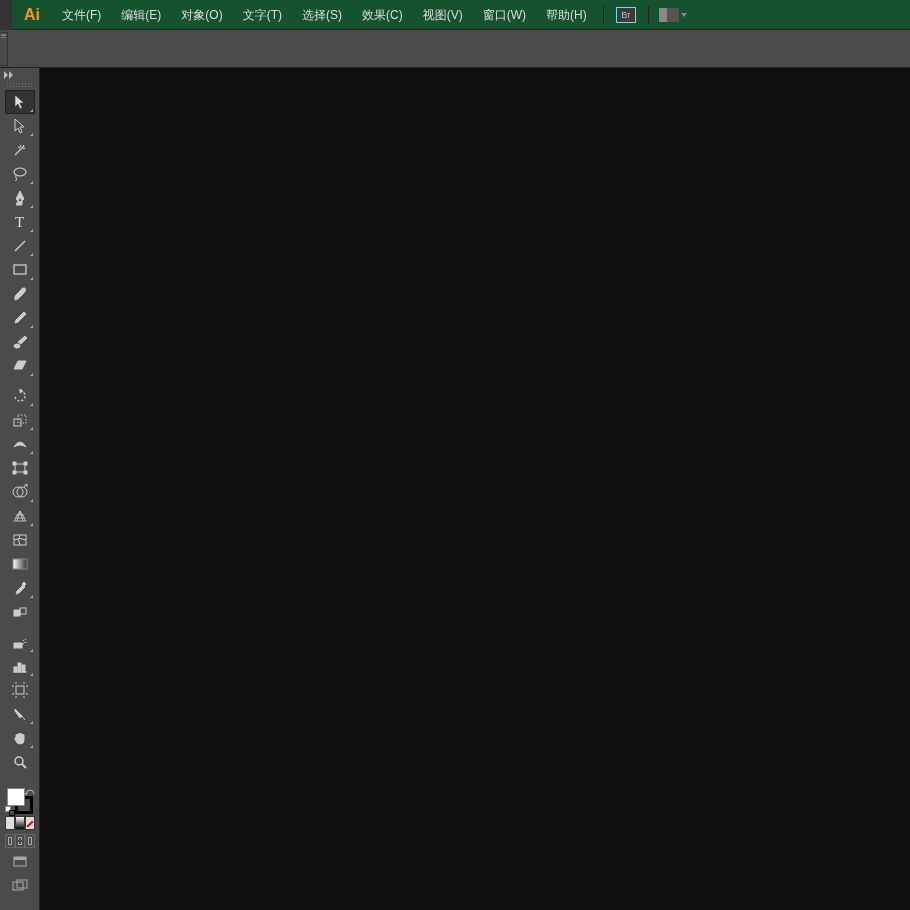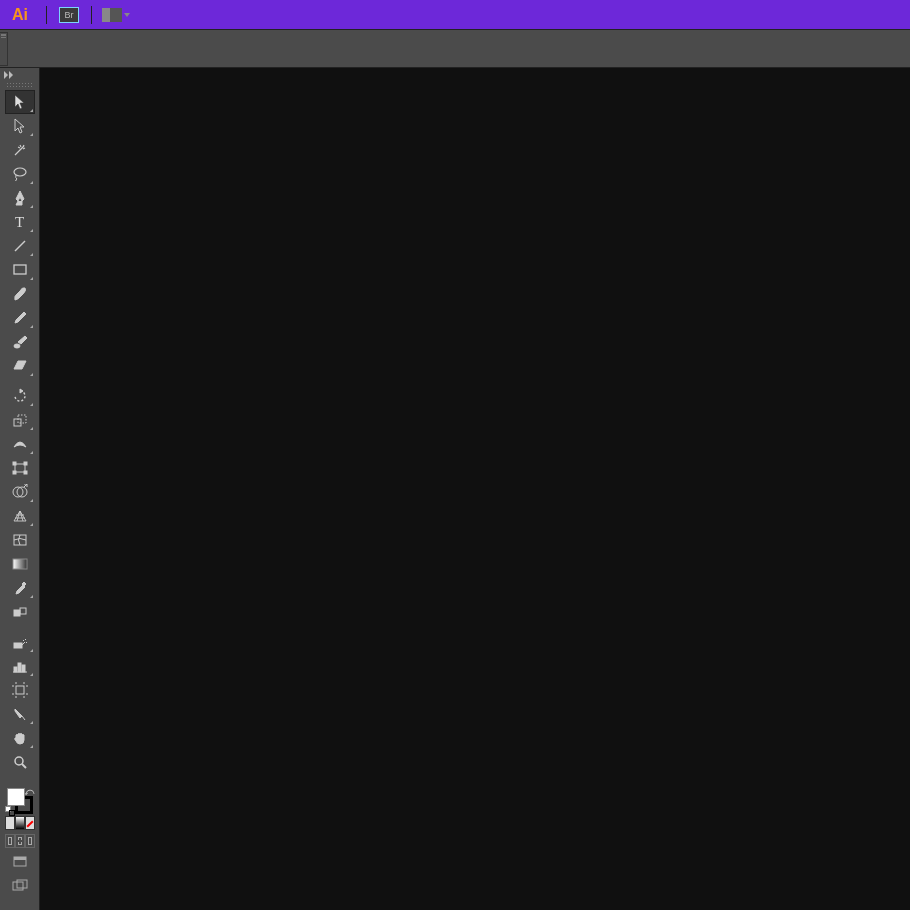--- a/index.html
+++ b/index.html
@@ -1,17 +1,17 @@
 <!DOCTYPE html>
 <html><head>
 <meta charset="utf-8">
 <style>
 * { margin: 0; padding: 0; box-sizing: border-box; user-select: none; }
 html, body { width: 910px; height: 910px; overflow: hidden; background: #333; font-family: "Microsoft YaHei", Arial, sans-serif; }
-.menubar { height: 30px; background: #6d28d9; display: flex; align-items: center; border-bottom: 1px solid #222; }
+.menubar { height: 30px; background: #14532d; display: flex; align-items: center; border-bottom: 1px solid #222; margin-left: 12px; }
 .logo { width: 40px; text-align: center; color: #f7951e; font-weight: bold; font-size: 16px; font-family: Arial; }
 .menu-items { display: flex; color: #ddd; font-size: 12px; }
 .menu-item { padding: 0 10px; height: 30px; line-height: 30px; cursor: default; }
 .menu-divider { width: 1px; height: 18px; background: #222; margin: 0 6px; align-self: center; }
 .br-btn { width: 20px; height: 16px; border: 1px solid #7dd3fc; display:flex; align-items:center; justify-content:center; font-size:9px; color:#bbb; margin: 0 6px; background:#3b3b3b; }
 .layout-btn { display:flex; align-items:center; gap:2px; padding:0 4px; }
 .layout-icon { width:20px; height:14px; display:flex; }
 .layout-icon .a { width:8px; background:#888; }
 .layout-icon .b { width:12px; background:#555; }
 .chev { width:0; height:0; border-left:3px solid transparent; border-right:3px solid transparent; border-top:4px solid #888; }
@@ -54,20 +54,31 @@
 .drawmodes div{ flex:1; border:1px solid #666; background:#4b4b4b; position:relative;}
 .drawmodes div span{position:absolute;inset:2px;border:1px solid #aaa;}
 
 .screen-btn { width:24px; height:20px; display:flex; align-items:center; justify-content:center; margin-top:4px; color:#aaa;}
 </style>
 </head>
 <body>
 
 <div class="menubar">
   <div class="logo">Ai</div>
+  <div class="menu-items">
+    <div class="menu-item">文件(F)</div>
+    <div class="menu-item">编辑(E)</div>
+    <div class="menu-item">对象(O)</div>
+    <div class="menu-item">文字(T)</div>
+    <div class="menu-item">选择(S)</div>
+    <div class="menu-item">效果(C)</div>
+    <div class="menu-item">视图(V)</div>
+    <div class="menu-item">窗口(W)</div>
+    <div class="menu-item">帮助(H)</div>
+  </div>
   <div class="menu-divider"></div>
   <div class="br-btn">Br</div>
   <div class="menu-divider"></div>
   <div class="layout-btn">
     <div class="layout-icon">
         <div class="a"></div>
         <div class="b"></div>
       </div>
     <div class="chev"></div>
   </div>

